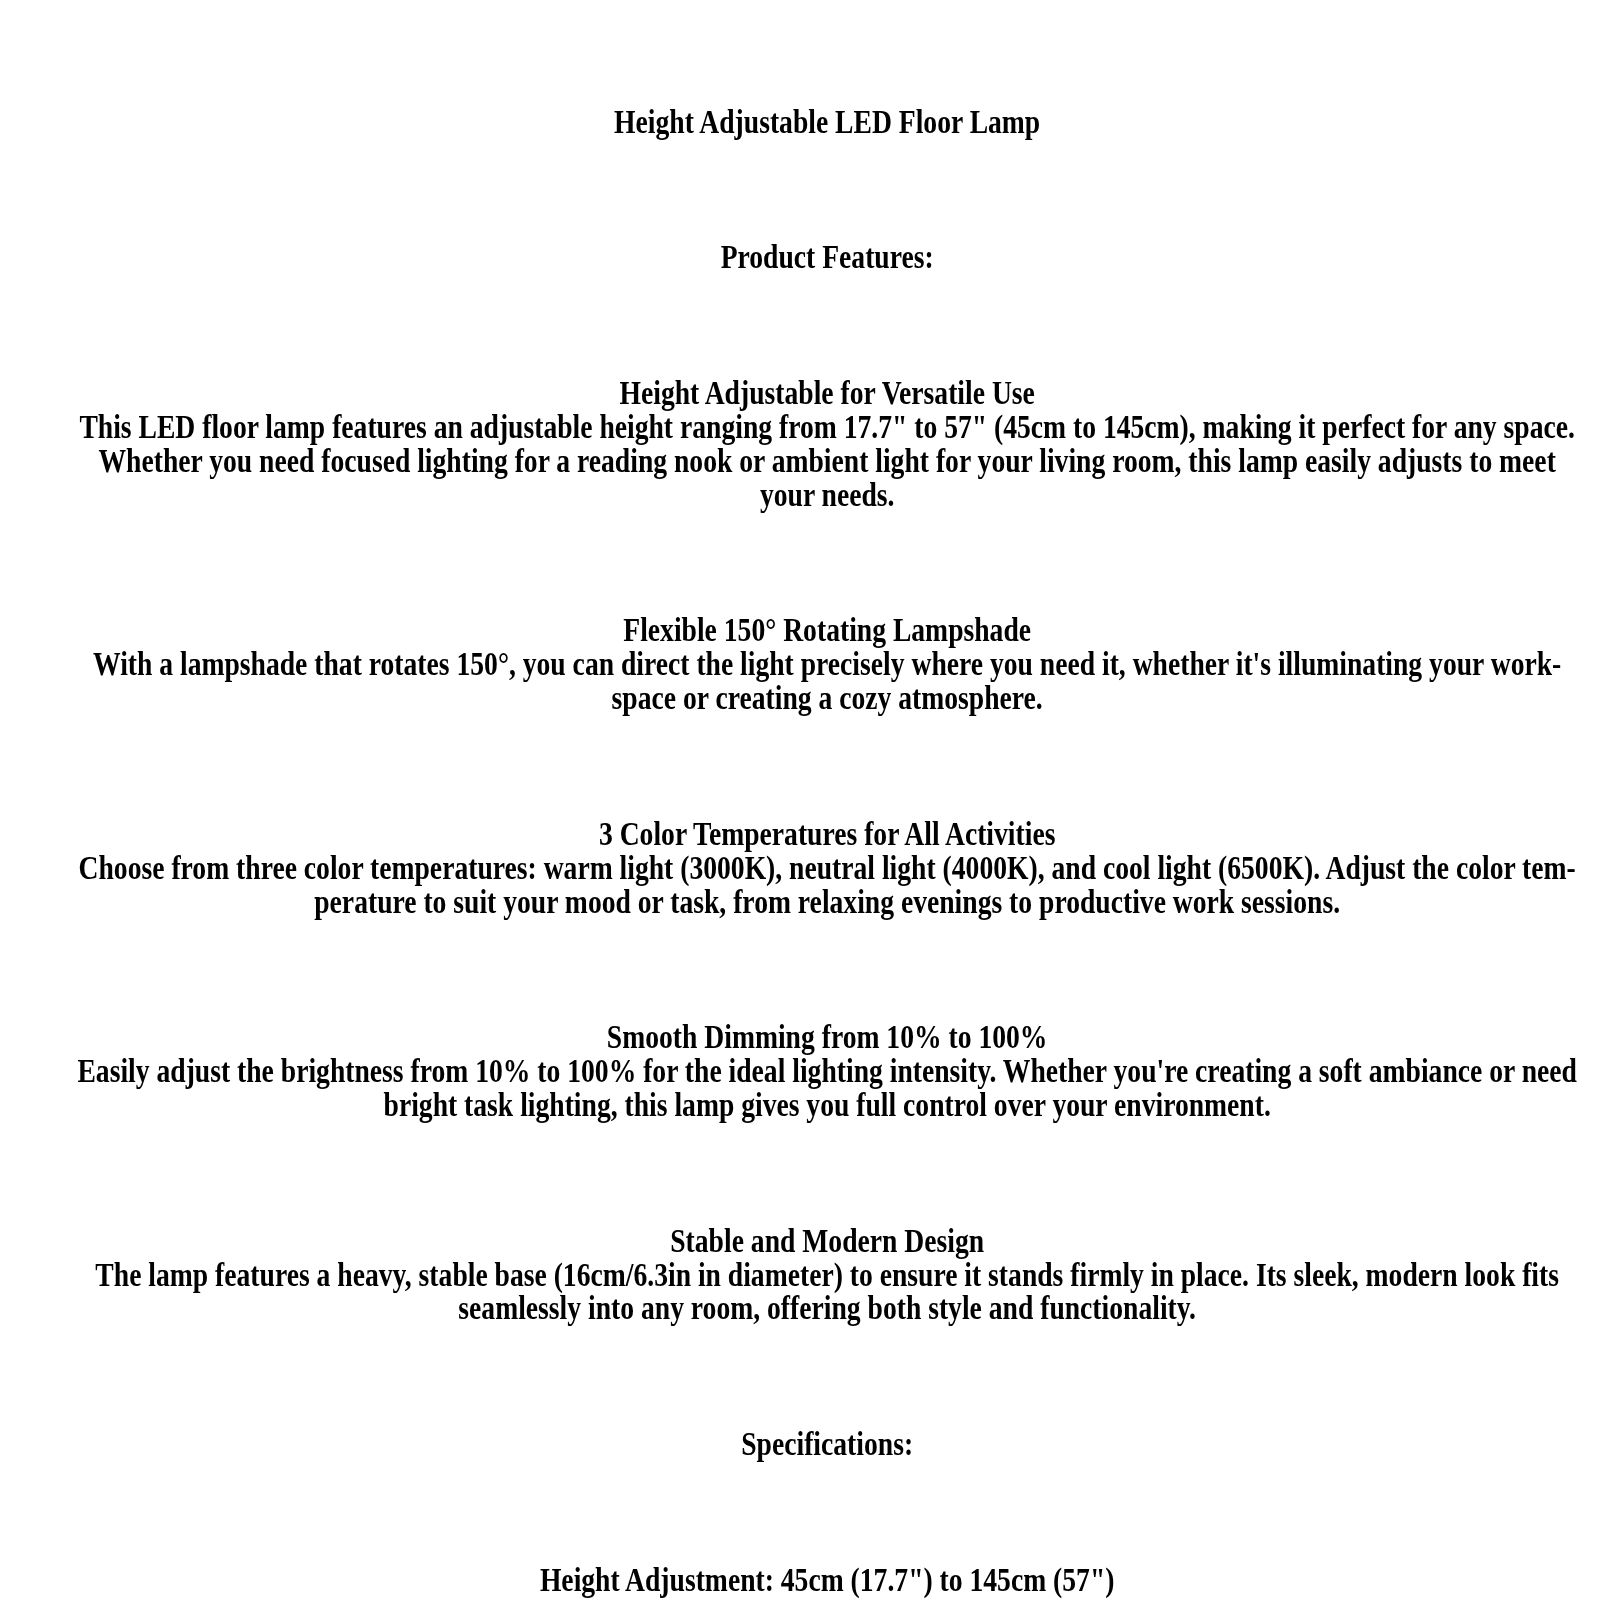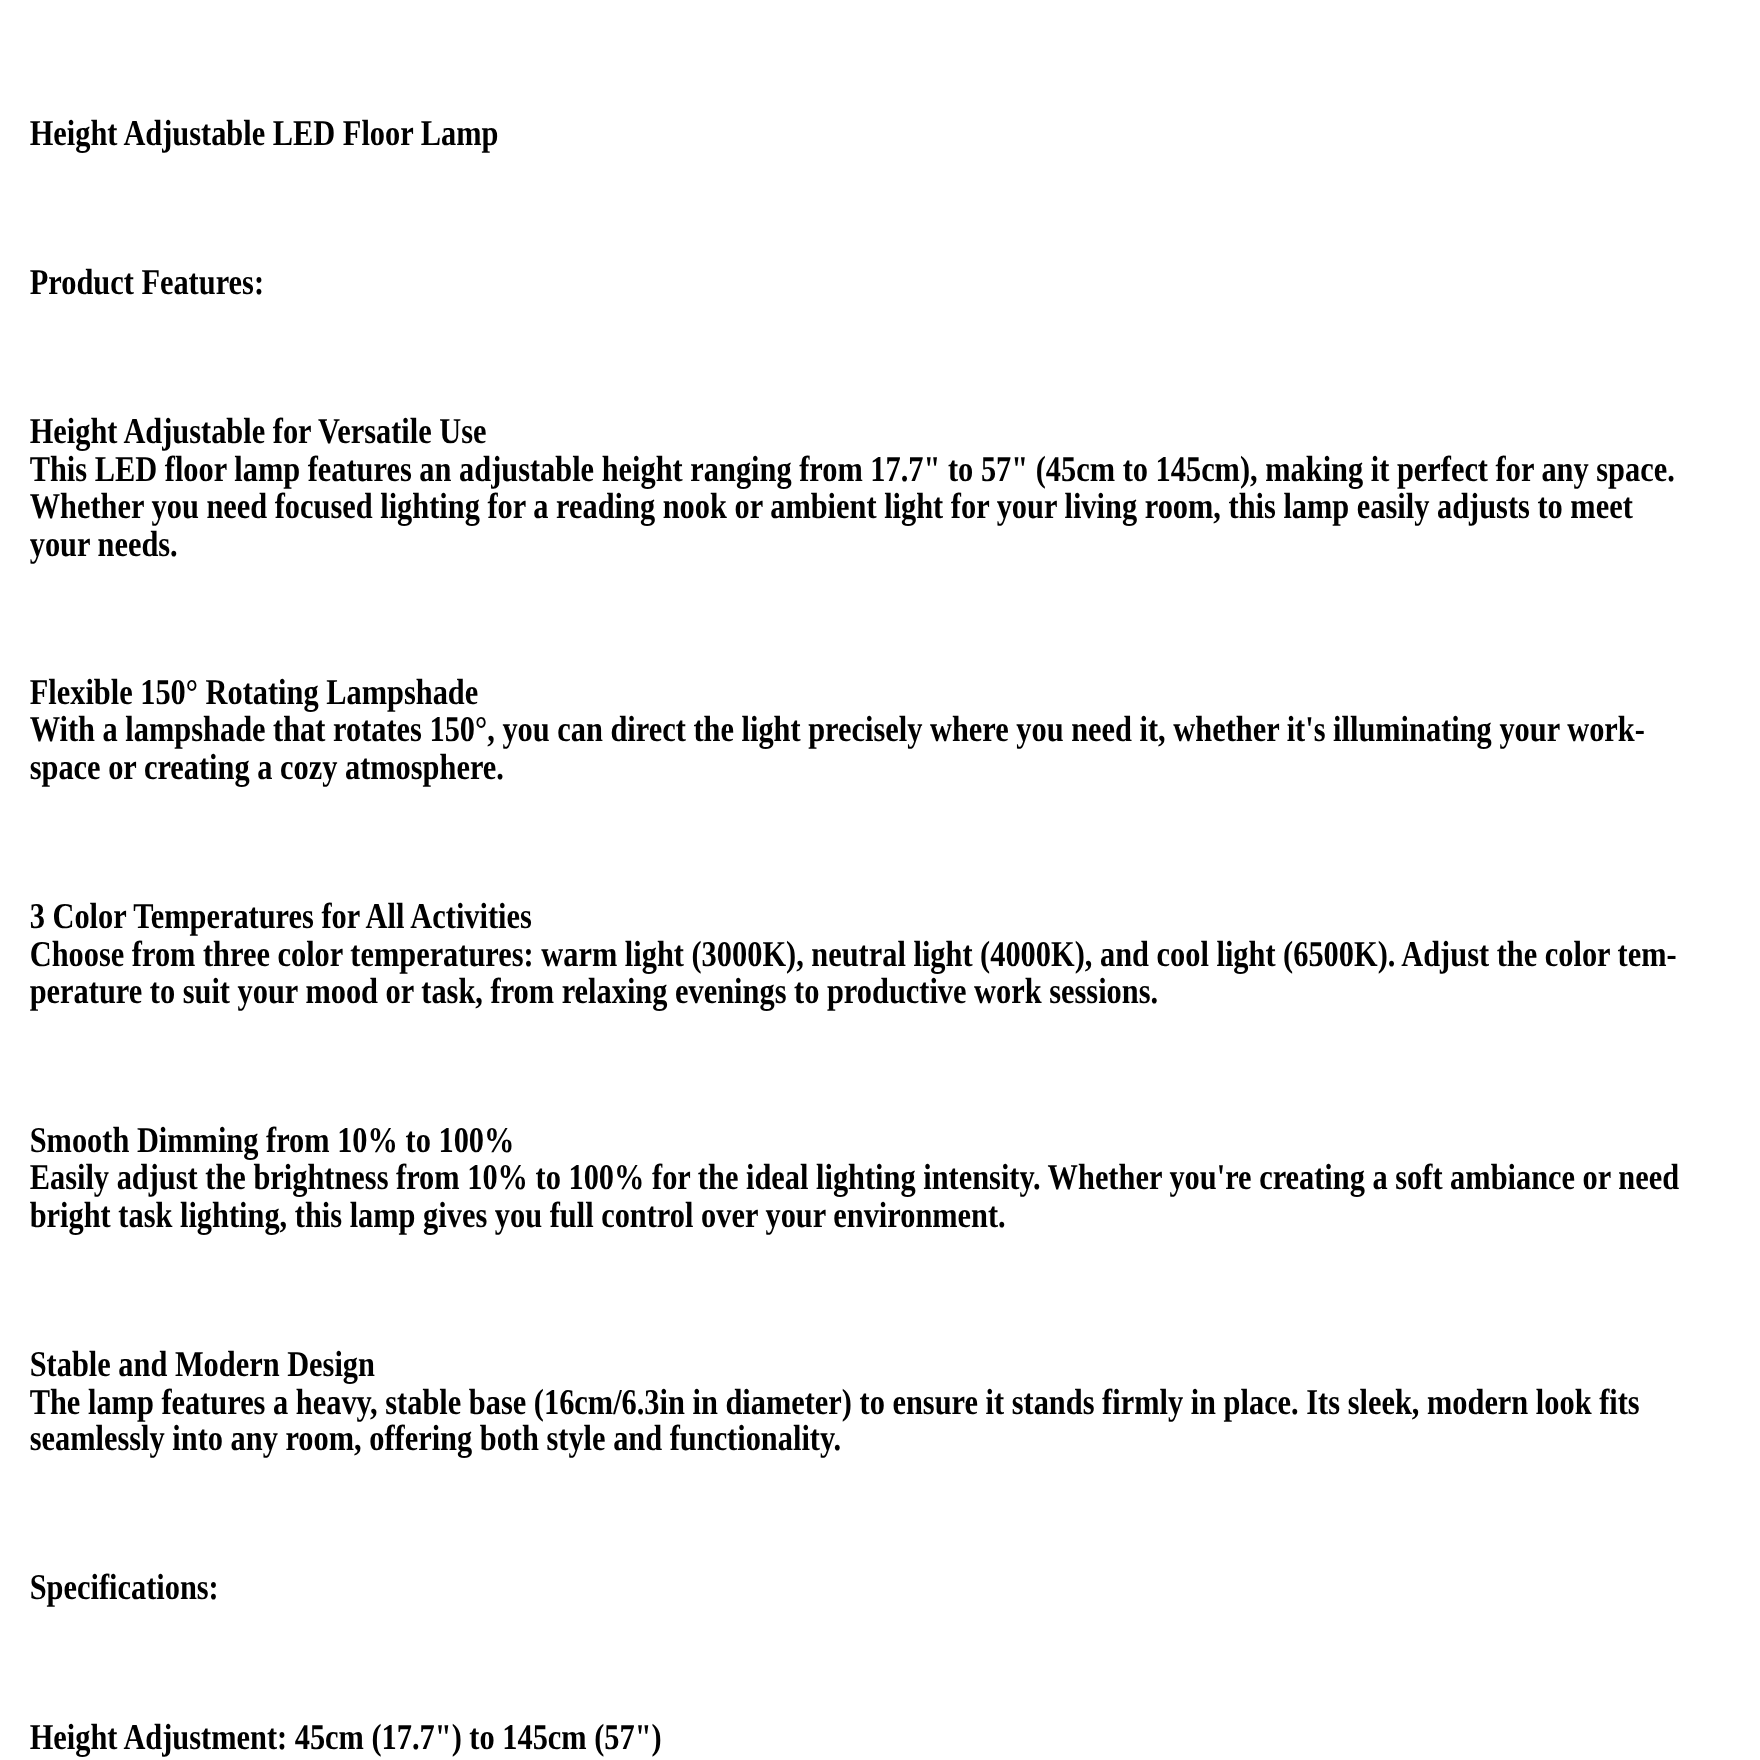--- a/index.html
+++ b/index.html
@@ -8,20 +8,21 @@
     height: 1600px;
     background: var(--bg, #ffffff);
     overflow: hidden;
   }
   .page {
     position: relative;
     width: 1600px;
     height: 1600px;
     background: var(--bg, #ffffff);
     overflow: hidden;
+    text-align: center;
   }
   .content {
     position: absolute;
     left: 27px;
     top: 38px;
     width: 1912px;
     transform: scaleX(0.837);
     transform-origin: 0 0;
     font-family: "Liberation Serif", "DejaVu Serif", serif;
     font-weight: 700;

